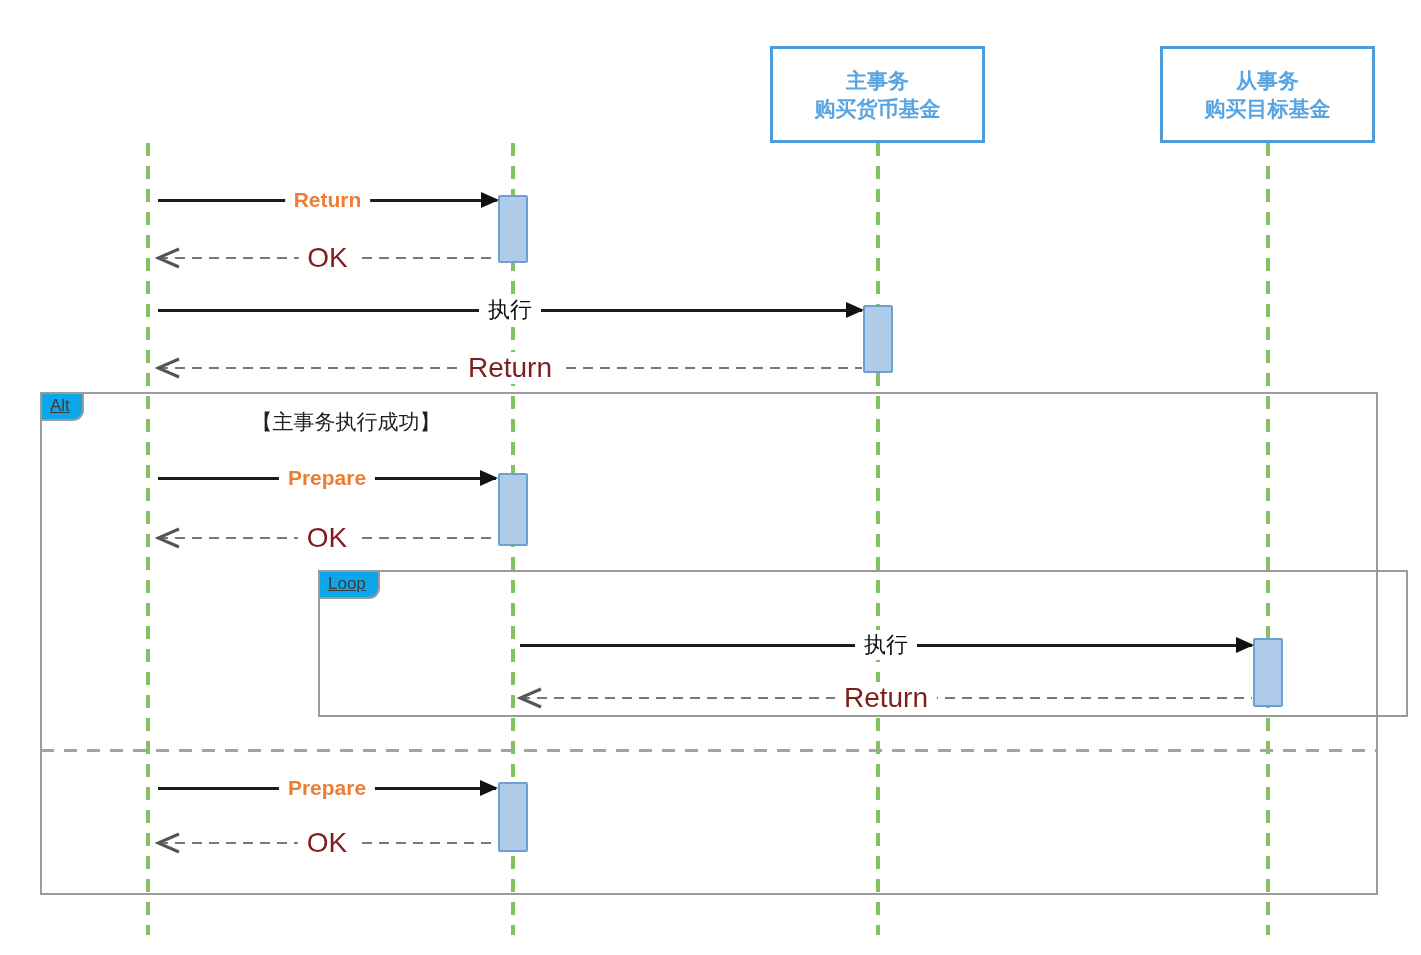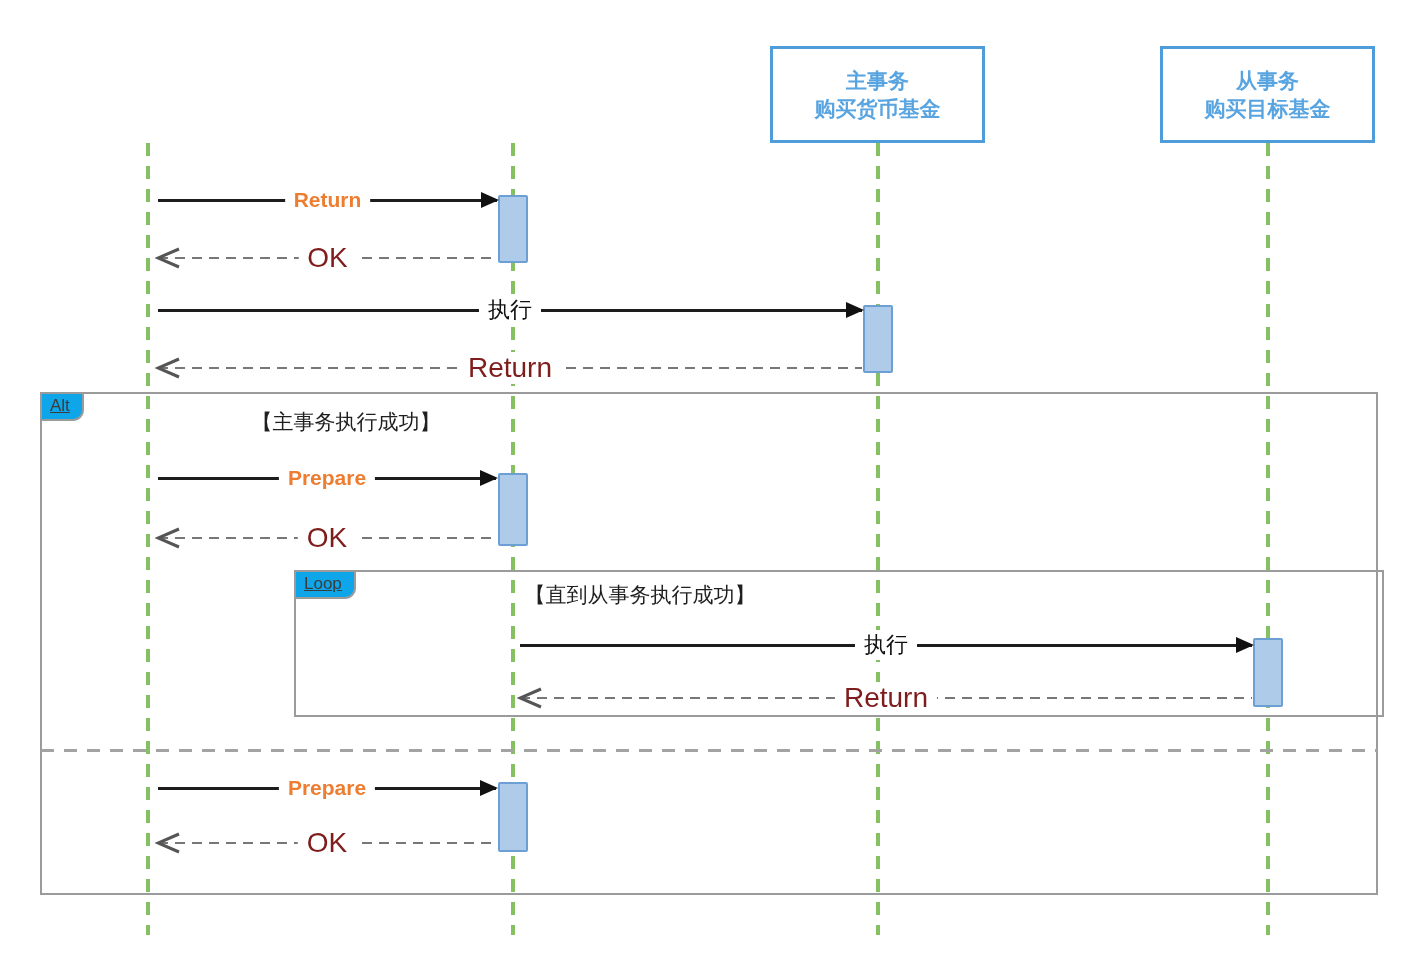--- a/index.html
+++ b/index.html
@@ -69,24 +69,23 @@
   <div class="lifeline" style="left:511px"></div>
   <div class="lifeline" style="left:876px"></div>
   <div class="lifeline" style="left:1266px"></div>
 
   <div class="fragment" style="left:40px;top:392px;width:1338px;height:503px">
     <div class="frag-tab">Alt</div>
   </div>
   <div class="guard" style="left:246px;top:408px;width:200px">【主事务执行成功】</div>
   <div class="divider" style="left:41px;top:749px;width:1336px"></div>
 
-  <div class="fragment" style="left:294px;top:570px;width:1090px;height:147px">
+  <div class="fragment" style="left:318px;top:570px;width:1090px;height:147px">
     <div class="frag-tab">Loop</div>
   </div>
-  <div class="guard" style="left:515px;top:581px;width:250px">【直到从事务执行成功】</div>
 
   <div class="activation" style="left:498px;top:195px;height:68px"></div>
   <div class="activation" style="left:863px;top:305px;height:68px"></div>
   <div class="activation" style="left:498px;top:473px;height:73px"></div>
   <div class="activation" style="left:1253px;top:638px;height:69px"></div>
   <div class="activation" style="left:498px;top:782px;height:70px"></div>
 
   <div class="msg" style="left:158px;top:200px;width:339px">
     <div class="line solid"></div>
     <div class="head-right"></div>

